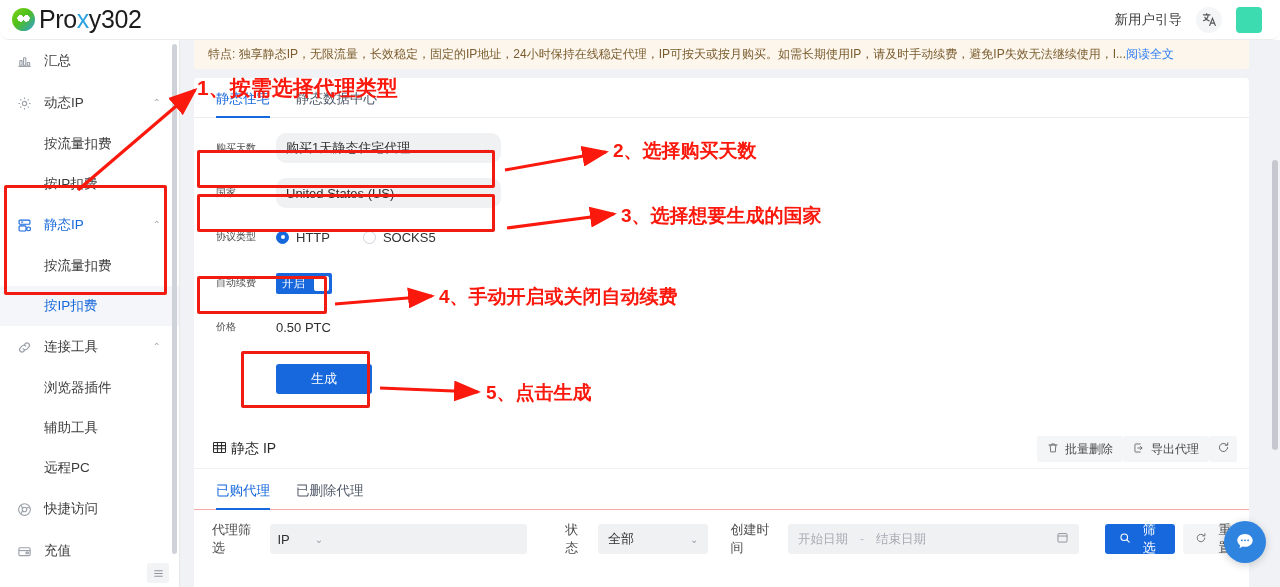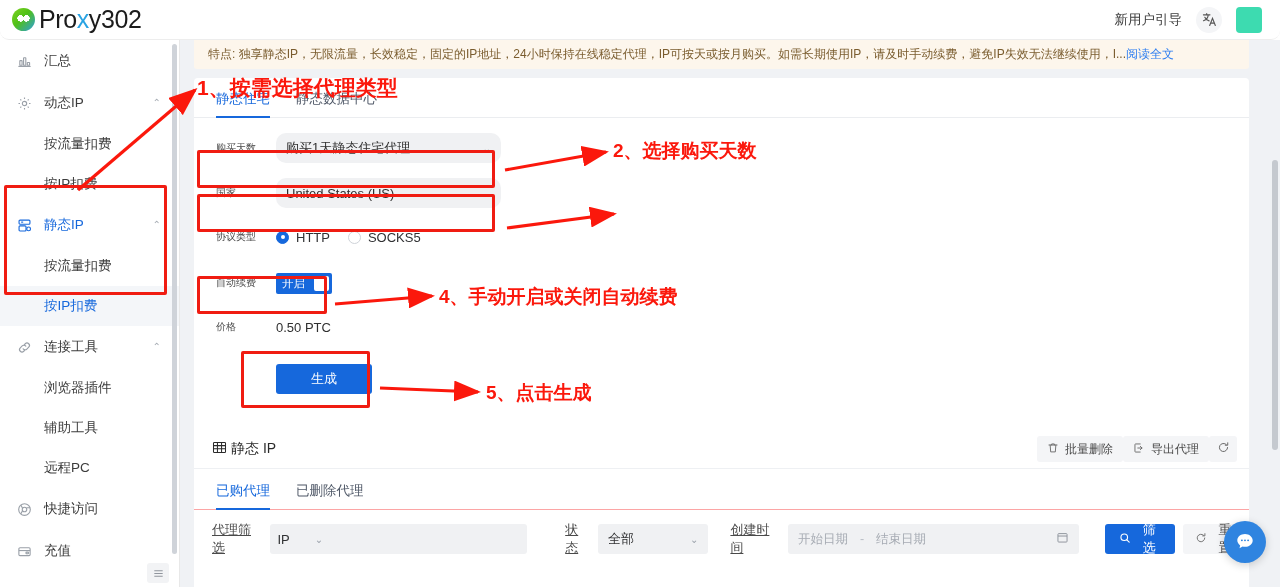--- a/index.html
+++ b/index.html
@@ -99,21 +99,21 @@
 
   .form-row { display: flex; align-items: center; height: 32px; margin-left: 22px; }
   .form-label { width: 60px; font-size: 10px; color: #4a4a4a; flex: 0 0 auto; }
   .select {
     width: 225px; height: 30px; background: #f0f1f3; border-radius: 10px;
     display: flex; align-items: center; padding: 0 10px;
     font-size: 13px; color: #2f2f2f; cursor: pointer;
   }
   .select .chev { margin-left: auto; color: #9ba2ab; font-size: 10px; }
 
-  .radio-grp { display: flex; align-items: center; gap: 18px; }
+  .radio-grp { display: flex; align-items: center; gap: 33px; }
   .radio { display: flex; align-items: center; gap: 7px; font-size: 13px; color: #303133; cursor: pointer; }
   .radio .dot { width: 13px; height: 13px; border-radius: 50%; border: 1px solid #cfd3d9; background: #fff; position: relative; }
   .radio.on .dot { border-color: #1668dc; background: #1668dc; }
   .radio.on .dot::after { content: ""; position: absolute; left: 3.5px; top: 3.5px; width: 4px; height: 4px; border-radius: 50%; background: #fff; }
   .radio.off { color: #303133; }
 
   .toggle {
     width: 56px; height: 21px; background: #1668dc; border-radius: 2px;
     display: flex; align-items: center; padding: 0 3px 0 6px; cursor: pointer;
   }
@@ -135,21 +135,21 @@
   }
   .list-title { font-size: 14px; color: #2b2b2b; display: flex; align-items: center; gap: 4px; }
   .head-actions { margin-left: auto; display: flex; align-items: center; gap: 0; }
   .sm-btn {
     height: 26px; padding: 0 10px; background: #f4f5f7; border-radius: 3px;
     display: flex; align-items: center; gap: 6px; font-size: 12px; color: #4a4a4a; cursor: pointer;
   }
   .sm-btn.icon-only { width: 28px; padding: 0; justify-content: center; }
 
   .filter-row { display: flex; align-items: center; height: 30px; margin: 0 0 0 18px; gap: 0; }
-  .f-label { font-size: 13px; color: #4a4a4a; margin-right: 8px; text-decoration: underline; }
+  .f-label { font-size: 13px; color: #4a4a4a; margin-right: 8px; }
   .f-select { width: 64px; height: 30px; background: #f0f1f3; border-radius: 3px 0 0 3px; display: flex; align-items: center; padding: 0 8px; font-size: 13px; cursor: pointer; }
   .f-select .chev { margin-left: auto; color: #9ba2ab; font-size: 10px; }
   .f-input { width: 200px; height: 30px; background: #f0f1f3; border-radius: 0 3px 3px 0; }
   .f-select2 { width: 115px; height: 30px; background: #f0f1f3; border-radius: 3px; display: flex; align-items: center; padding: 0 10px; font-size: 13px; cursor: pointer; }
   .f-select2 .chev { margin-left: auto; color: #9ba2ab; font-size: 10px; }
   .daterange {
     width: 305px; height: 30px; background: #f0f1f3; border-radius: 3px;
     display: flex; align-items: center; padding: 0 10px; font-size: 12.5px; color: #a6abb3; cursor: pointer;
   }
   .daterange .sep { margin: 0 12px; color: #b9bec5; }
@@ -489,20 +489,21 @@
 
     <path d="M507,228 L614,214" stroke="#fb180c" stroke-width="3" fill="none" marker-end="url(#ah)"></path>
 
     <path d="M335,304 L432,296" stroke="#fb180c" stroke-width="3" fill="none" marker-end="url(#ah)"></path>
 
     <path d="M380,388 L478,392" stroke="#fb180c" stroke-width="3" fill="none" marker-end="url(#ah)"></path>
   </svg>
 
   <div class="anno-text" style="left:197px; top:74px; font-size:21px;">1、按需选择代理类型</div>
   <div class="anno-text" style="left:613px; top:138px; font-size:19px;">2、选择购买天数</div>
+  <div class="anno-text" style="left:621px; top:203px; font-size:19px;">3、选择想要生成的国家</div>
   <div class="anno-text" style="left:439px; top:284px; font-size:19px;">4、手动开启或关闭自动续费</div>
   <div class="anno-text" style="left:486px; top:380px; font-size:19px;">5、点击生成</div>
 
   <div class="page-scroll"></div>
 
   <div class="chat-fab">
     <svg width="22" height="22" viewBox="0 0 24 24" fill="#ffffff">
       <path d="M12 3.2c-4.7 0-8.4 3.1-8.4 7 0 2.2 1.2 4.2 3.1 5.5l-.7 3.1 3.4-1.8c.8.2 1.7.3 2.6.3 4.7 0 8.4-3.1 8.4-7s-3.7-7.1-8.4-7.1z"></path>
       <circle cx="8.6" cy="10.2" r="1.05" fill="#2f84e0"></circle>
       <circle cx="12" cy="10.2" r="1.05" fill="#2f84e0"></circle>

